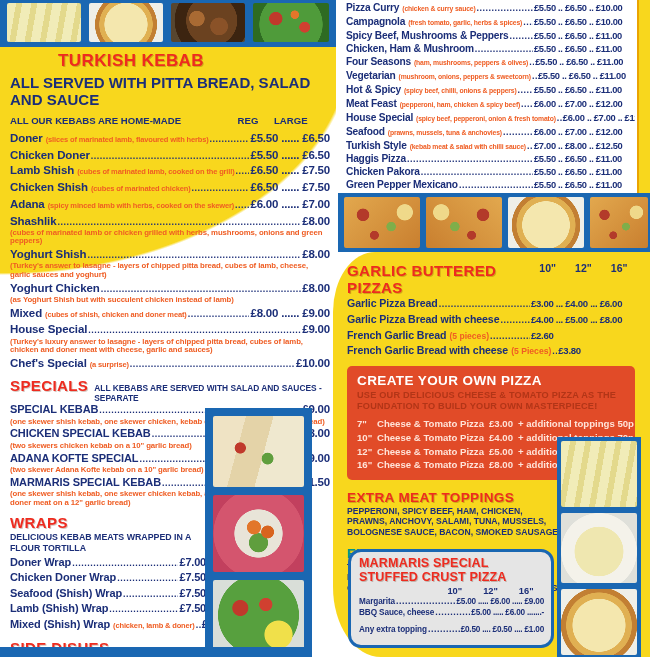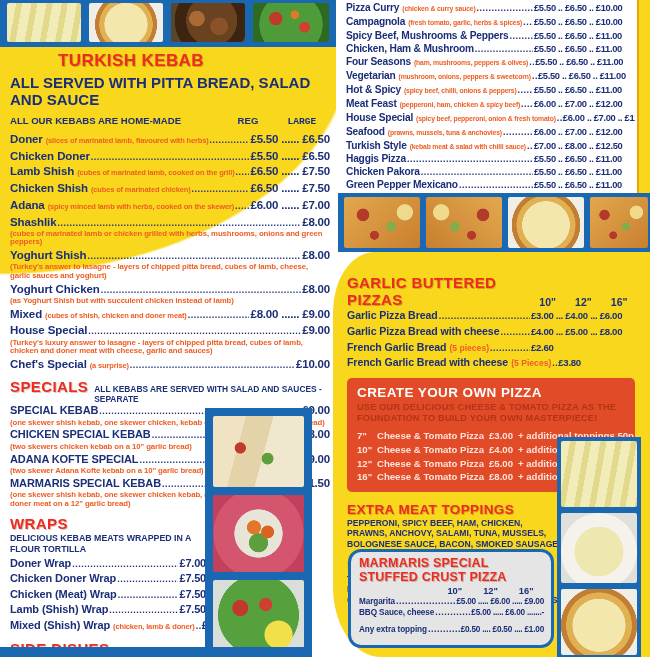--- a/index.html
+++ b/index.html
@@ -21,21 +21,21 @@
   #yellowblob{position:absolute;left:0;top:47px;width:336px;height:238px;
       background:radial-gradient(ellipse 352px 228px at 0 0,#f8d71d 0 99%,rgba(248,215,29,0) 100%);}
   #leftcol{position:absolute;left:10px;top:51px;width:320px;}
   .redhead{color:#ee2b1f;font-weight:800;letter-spacing:.4px;text-shadow:1px 1px 0 rgba(90,30,0,.25);}
   .h-kebab{font-size:17px;margin-left:48px;}
   .h-mid{font-size:15px;}
   .sub1{font-size:15px;font-weight:700;color:#1b2e78;margin-top:3px;}
   .colrow{display:flex;align-items:baseline;font-size:9.6px;font-weight:700;color:#1b2e78;margin:7px 0 5px 0;}
   .colrow .sp{flex:1;}
   .colrow .c1{width:52px;text-align:center;}
-  .colrow .c2{width:56px;text-align:center;font-family:Liberation Mono, monospace;}
+  .colrow .c2{width:56px;text-align:left;}
   .rline{display:flex;align-items:baseline;white-space:nowrap;overflow:hidden;}
   .nm{font-size:11.5px;font-weight:700;color:#1b2e78;letter-spacing:-.1px;}
   .dsc{font-size:7.5px;font-weight:700;color:#ef5d23;letter-spacing:-.15px;margin-left:3px;}
   .ldr{flex:1;overflow:hidden;white-space:nowrap;color:#1b2e78;font-size:9px;min-width:5px;margin:0 1px;}
   .ldr::after{content:"......................................................................................................";letter-spacing:.5px;font-weight:700;}
   .prc{font-size:11.5px;font-weight:700;color:#1b2e78;letter-spacing:-.2px;}
   .note{font-size:7.8px;font-weight:700;color:#ef5d23;line-height:1.12;letter-spacing:-.1px;margin:0 0 1px 0;}
   .krow{margin-bottom:.5px;}
   .krow .rline{line-height:14.2px;}
   
@@ -58,21 +58,21 @@
   #ystrip{position:absolute;left:637px;top:0;width:13px;height:657px;background:#f8d71d;border-left:2px solid #eba400;}
   #pizzalist{position:absolute;left:346px;top:2px;width:289px;}
   .przrow .rline{line-height:12.45px;}
   .przrow .nm{font-size:10.2px;letter-spacing:-.2px;}
   .przrow .dsc{font-size:6.8px;}
   .przrow .prc{width:101px;font-size:9.3px;letter-spacing:-.3px;flex:none;text-align:left;}
   #bandright{left:338px;top:193px;width:312px;height:59px;z-index:3;}
   #ysec{position:absolute;left:333px;top:252px;width:317px;height:405px;background:#f8d71d;
         border-top-left-radius:42px 60px;border-bottom-left-radius:48px 70px;z-index:1;}
   #yseccontent{padding:10px 13px 0 14px;}
-  .sizerow{display:flex;align-items:flex-end;margin-top:12px;}
+  .sizerow{display:flex;align-items:flex-start;}
   .sizerow .sp{flex:1;}
   .szlab{width:41px;text-align:center;font-size:10.5px;font-weight:800;color:#1b2e78;}
   .grow{margin-top:1px;}
   .grow .rline{line-height:13.8px;}
   .grow .nm{font-size:10.6px;}
   .grow .dsc{font-size:8.6px;letter-spacing:0;}
   .grow .prc{width:106px;font-size:9.6px;letter-spacing:-.3px;flex:none;text-align:left;}
   #createbox{margin-top:7px;margin-right:2px;background:#e14b28;border-radius:5px;padding:7px 0 8px 10px;}
   .ctitle{color:#ffffff;font-weight:800;font-size:13.5px;letter-spacing:.4px;}
   .csub{color:#b23517;font-weight:800;font-size:9.2px;line-height:1.18;margin-top:2px;letter-spacing:.2px;}
@@ -297,21 +297,21 @@
             <div class="rline">
               <span class="nm">Chicken Doner Wrap</span>
 
               <span class="ldr"></span>
               <span class="prc">£7.50</span>
             </div>
           </div>
 
           <div class="krow wrow">
             <div class="rline">
-              <span class="nm">Chicken (Meat) Wrap</span>
+              <span class="nm">Seafood (Shish) Wrap</span>
 
               <span class="ldr"></span>
               <span class="prc">£7.50</span>
             </div>
           </div>
 
           <div class="krow wrow">
             <div class="rline">
               <span class="nm">Lamb (Shish) Wrap</span>
 

